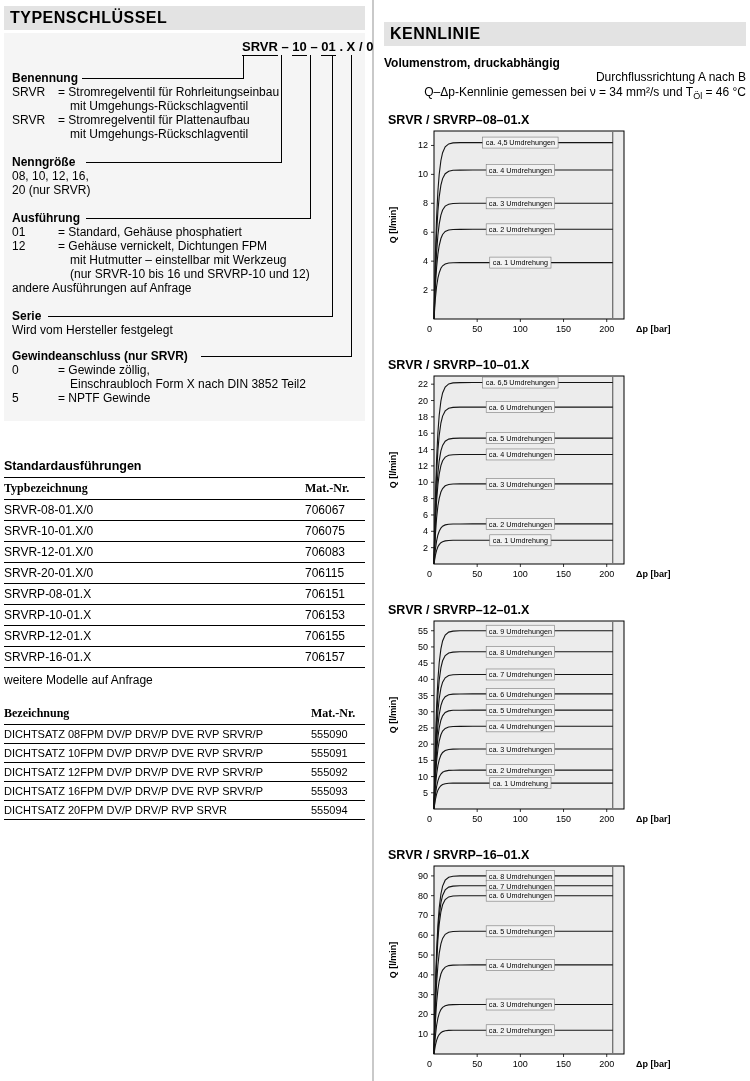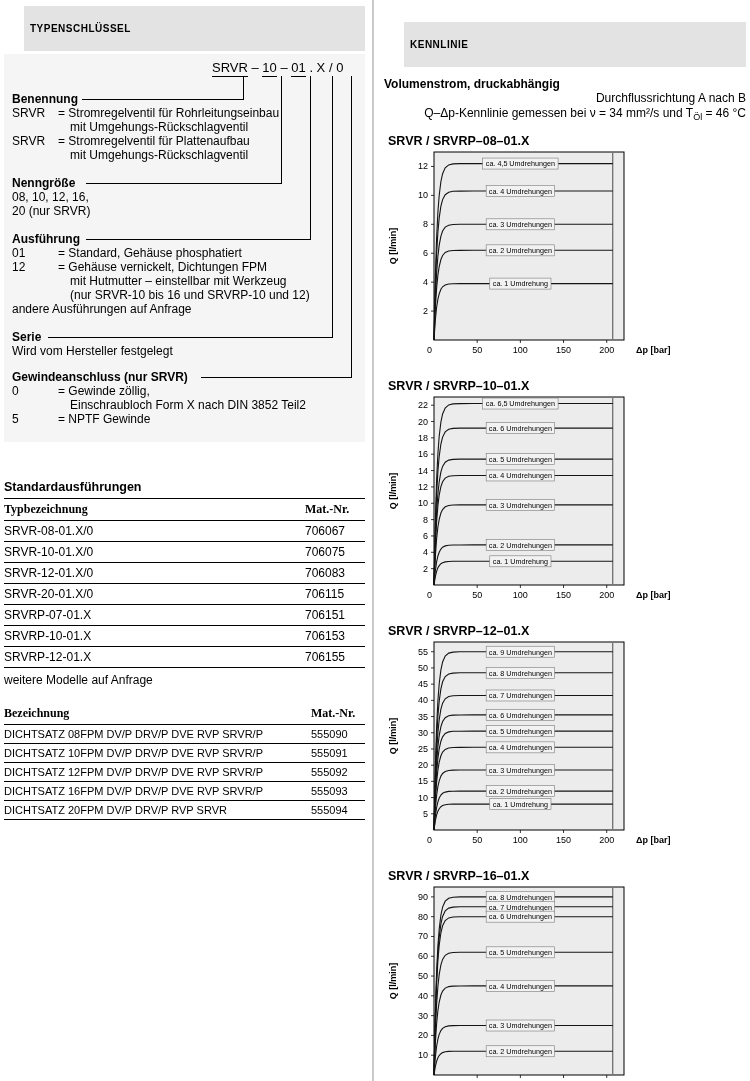--- a/index.html
+++ b/index.html
@@ -1,24 +1,24 @@
 <!DOCTYPE html>
 <html><head>
 <meta charset="utf-8">
 <style>
   html,body{margin:0;padding:0;background:#fff;}
   body{width:750px;height:1081px;position:relative;font-family:"Liberation Sans",sans-serif;color:#000;overflow:hidden;}
   .page{position:relative;width:750px;height:1081px;}
   .divider{position:absolute;left:372px;top:0;width:2px;height:1081px;background:#c9c9c9;}
   .col-left{position:absolute;left:4px;top:6px;width:361px;}
   .col-right{position:absolute;left:384px;top:22px;width:362px;}
-  .band{background:#e3e3e3;font-weight:bold;font-size:10px;padding:17px 6px;letter-spacing:.5px;margin-left:20px;}
+  .band{background:#e3e3e3;font-weight:bold;font-size:16px;padding:3px 6px;letter-spacing:.5px;}
   
   .ts-box{background:#f5f5f5;position:relative;margin-top:3px;padding:4px 8px 12px;min-height:372px;}
-  .code{position:absolute;top:6px;left:208px;font-weight:normal;font-size:13px;white-space:pre;}
+  .code{position:absolute;top:6px;left:238px;font-weight:bold;font-size:13px;white-space:pre;}
   .code .u{border-bottom:1.5px solid #000;padding-bottom:1px;}
   .connector{position:absolute;border-right:1px solid #000;border-bottom:1px solid #000;}
   .ts-sections{margin-top:34px;position:relative;}
   .ts-heading{font-weight:bold;font-size:12px;line-height:14px;}
   .ts-line{font-size:12px;line-height:14px;display:flex;}
   .ts-term{width:46px;flex:none;}
   .ind2{margin-left:58px;}
   .ts-gap{height:14px;}
   .ts-gap-sm{height:12px;}
   
@@ -124,30 +124,34 @@
             </tr>
             <tr>
               <td>SRVR-12-01.X/0</td>
               <td>706083</td>
             </tr>
             <tr>
               <td>SRVR-20-01.X/0</td>
               <td>706115</td>
             </tr>
             <tr>
-              <td>SRVRP-07-01.X</td>
+              <td>SRVRP-08-01.X</td>
               <td>706151</td>
             </tr>
             <tr>
               <td>SRVRP-10-01.X</td>
               <td>706153</td>
             </tr>
             <tr>
               <td>SRVRP-12-01.X</td>
               <td>706155</td>
+            </tr>
+            <tr>
+              <td>SRVRP-16-01.X</td>
+              <td>706157</td>
             </tr>
           </tbody>
       </table>
       <div class="tbl-note">weitere Modelle auf Anfrage</div>
     </div>
 
     <div class="table-block seal">
       <table class="data-table">
         <thead>
           <tr>

